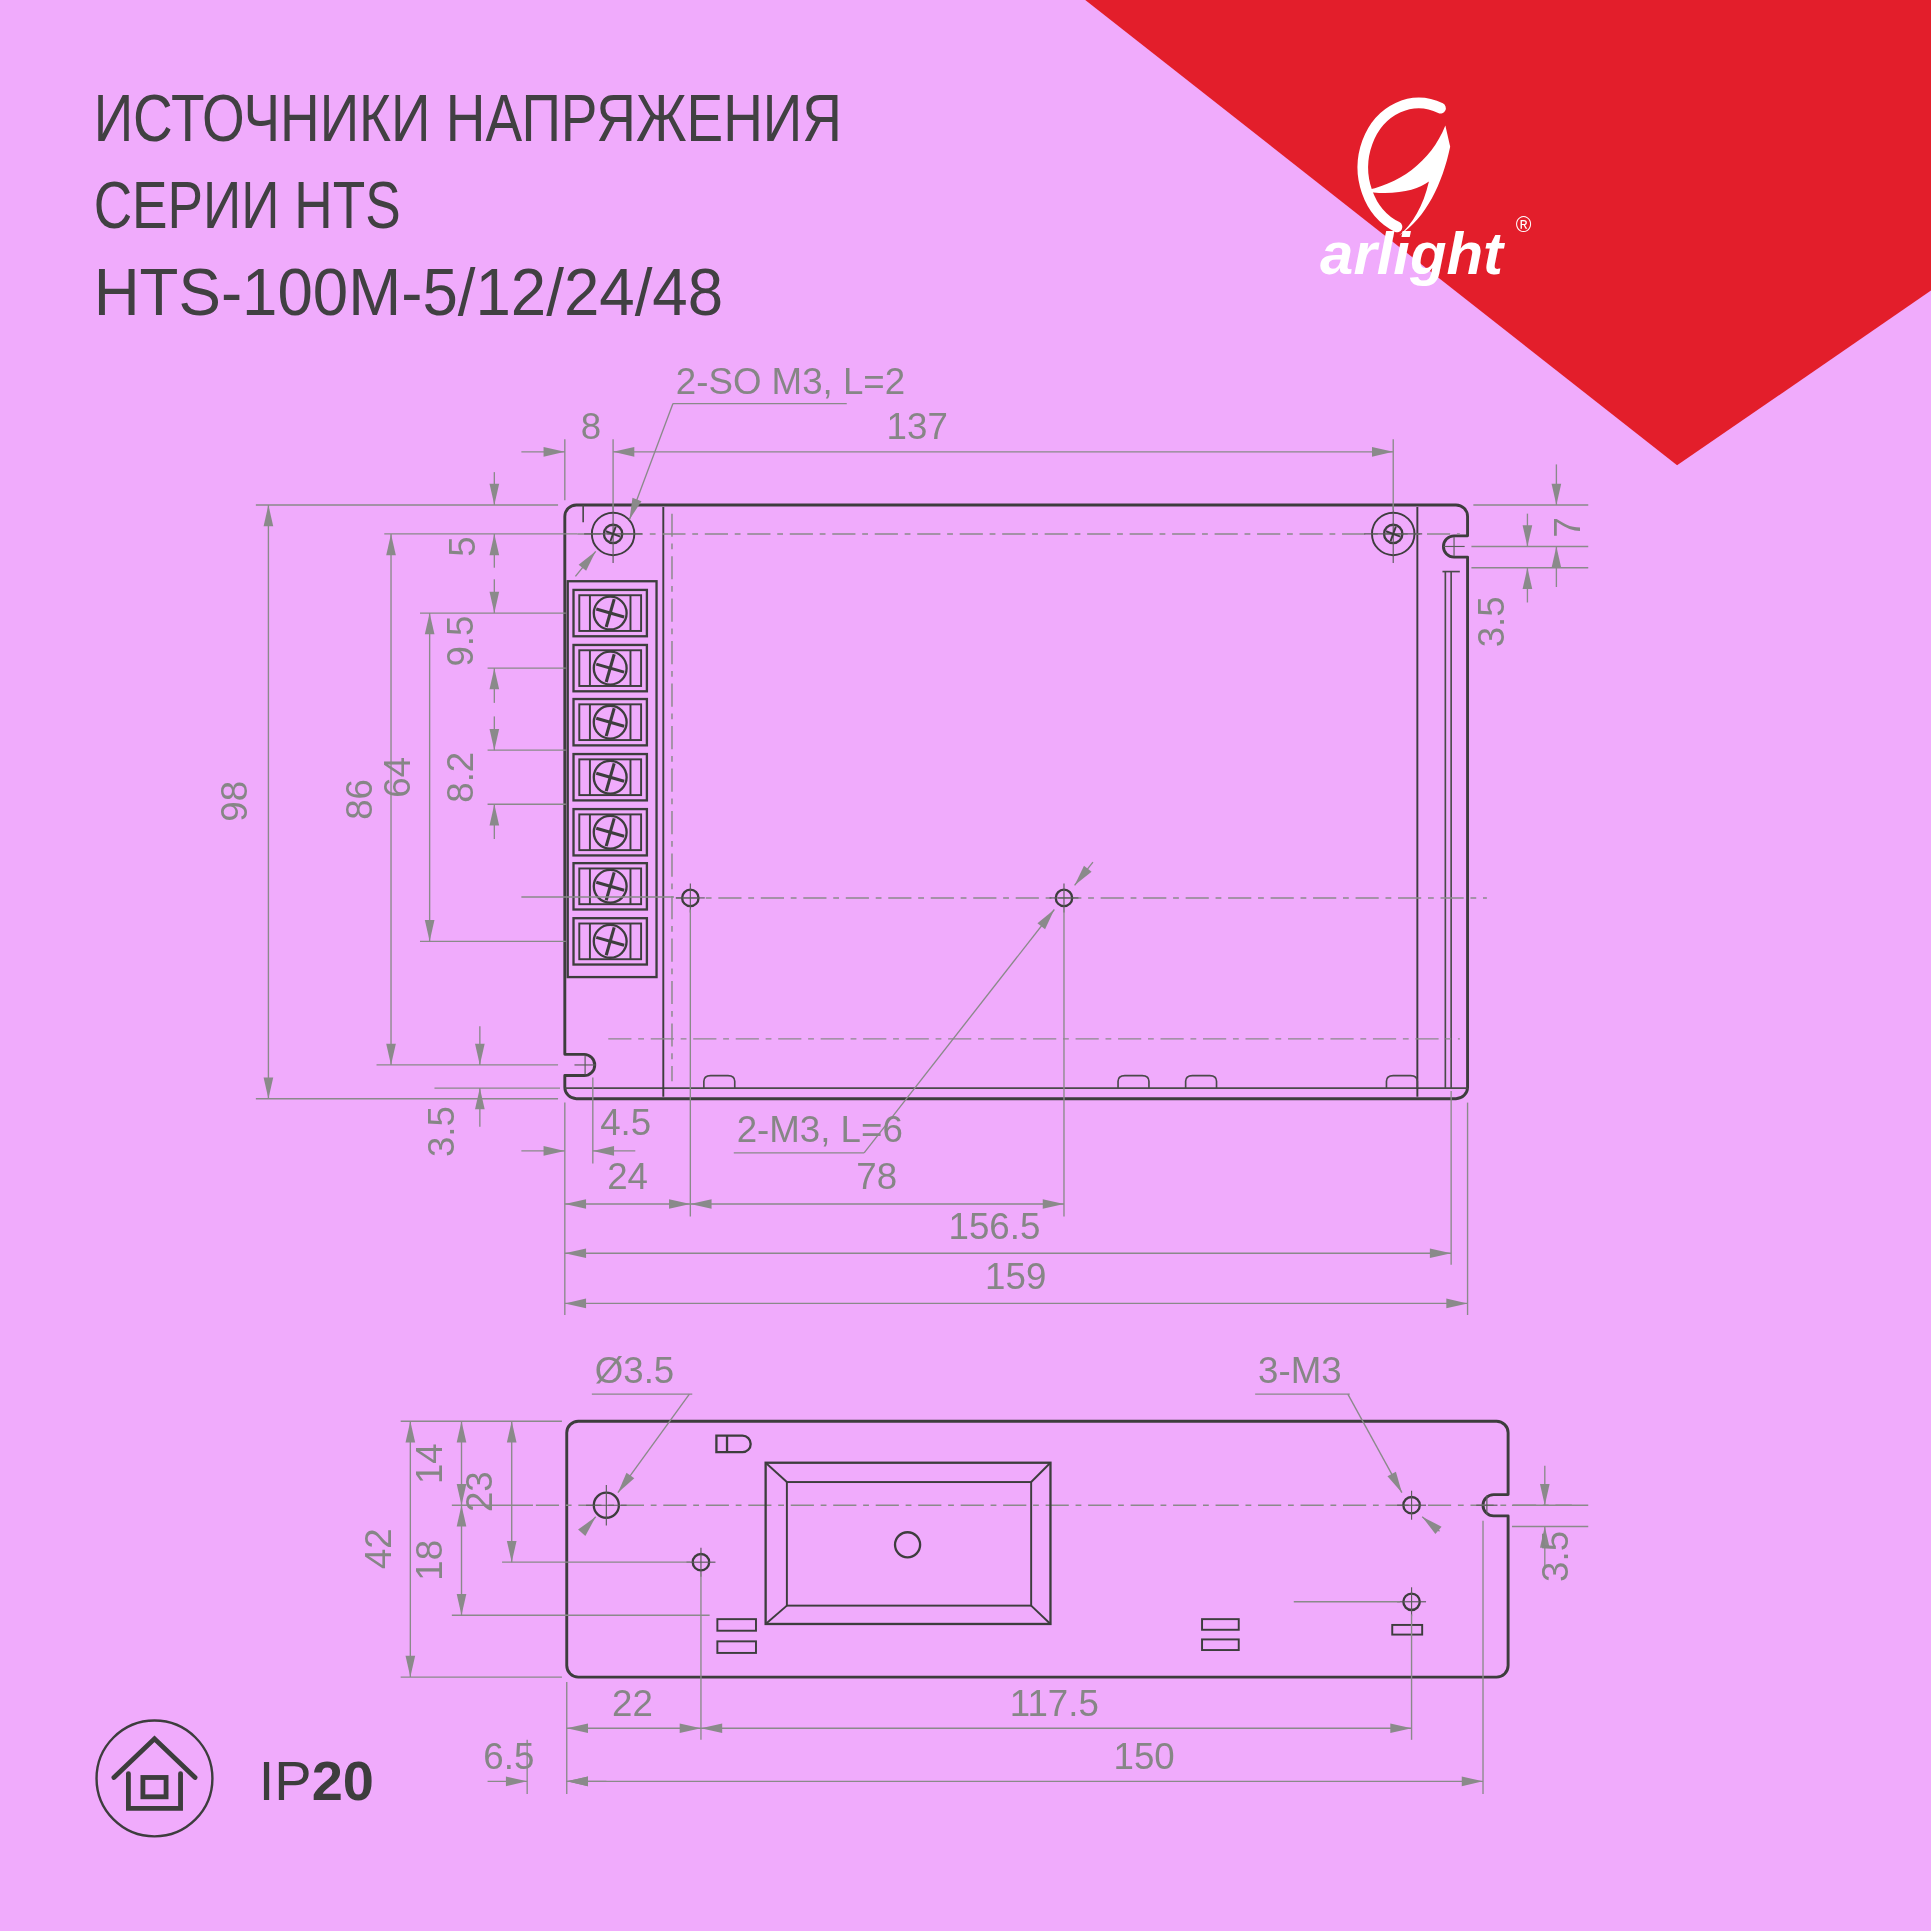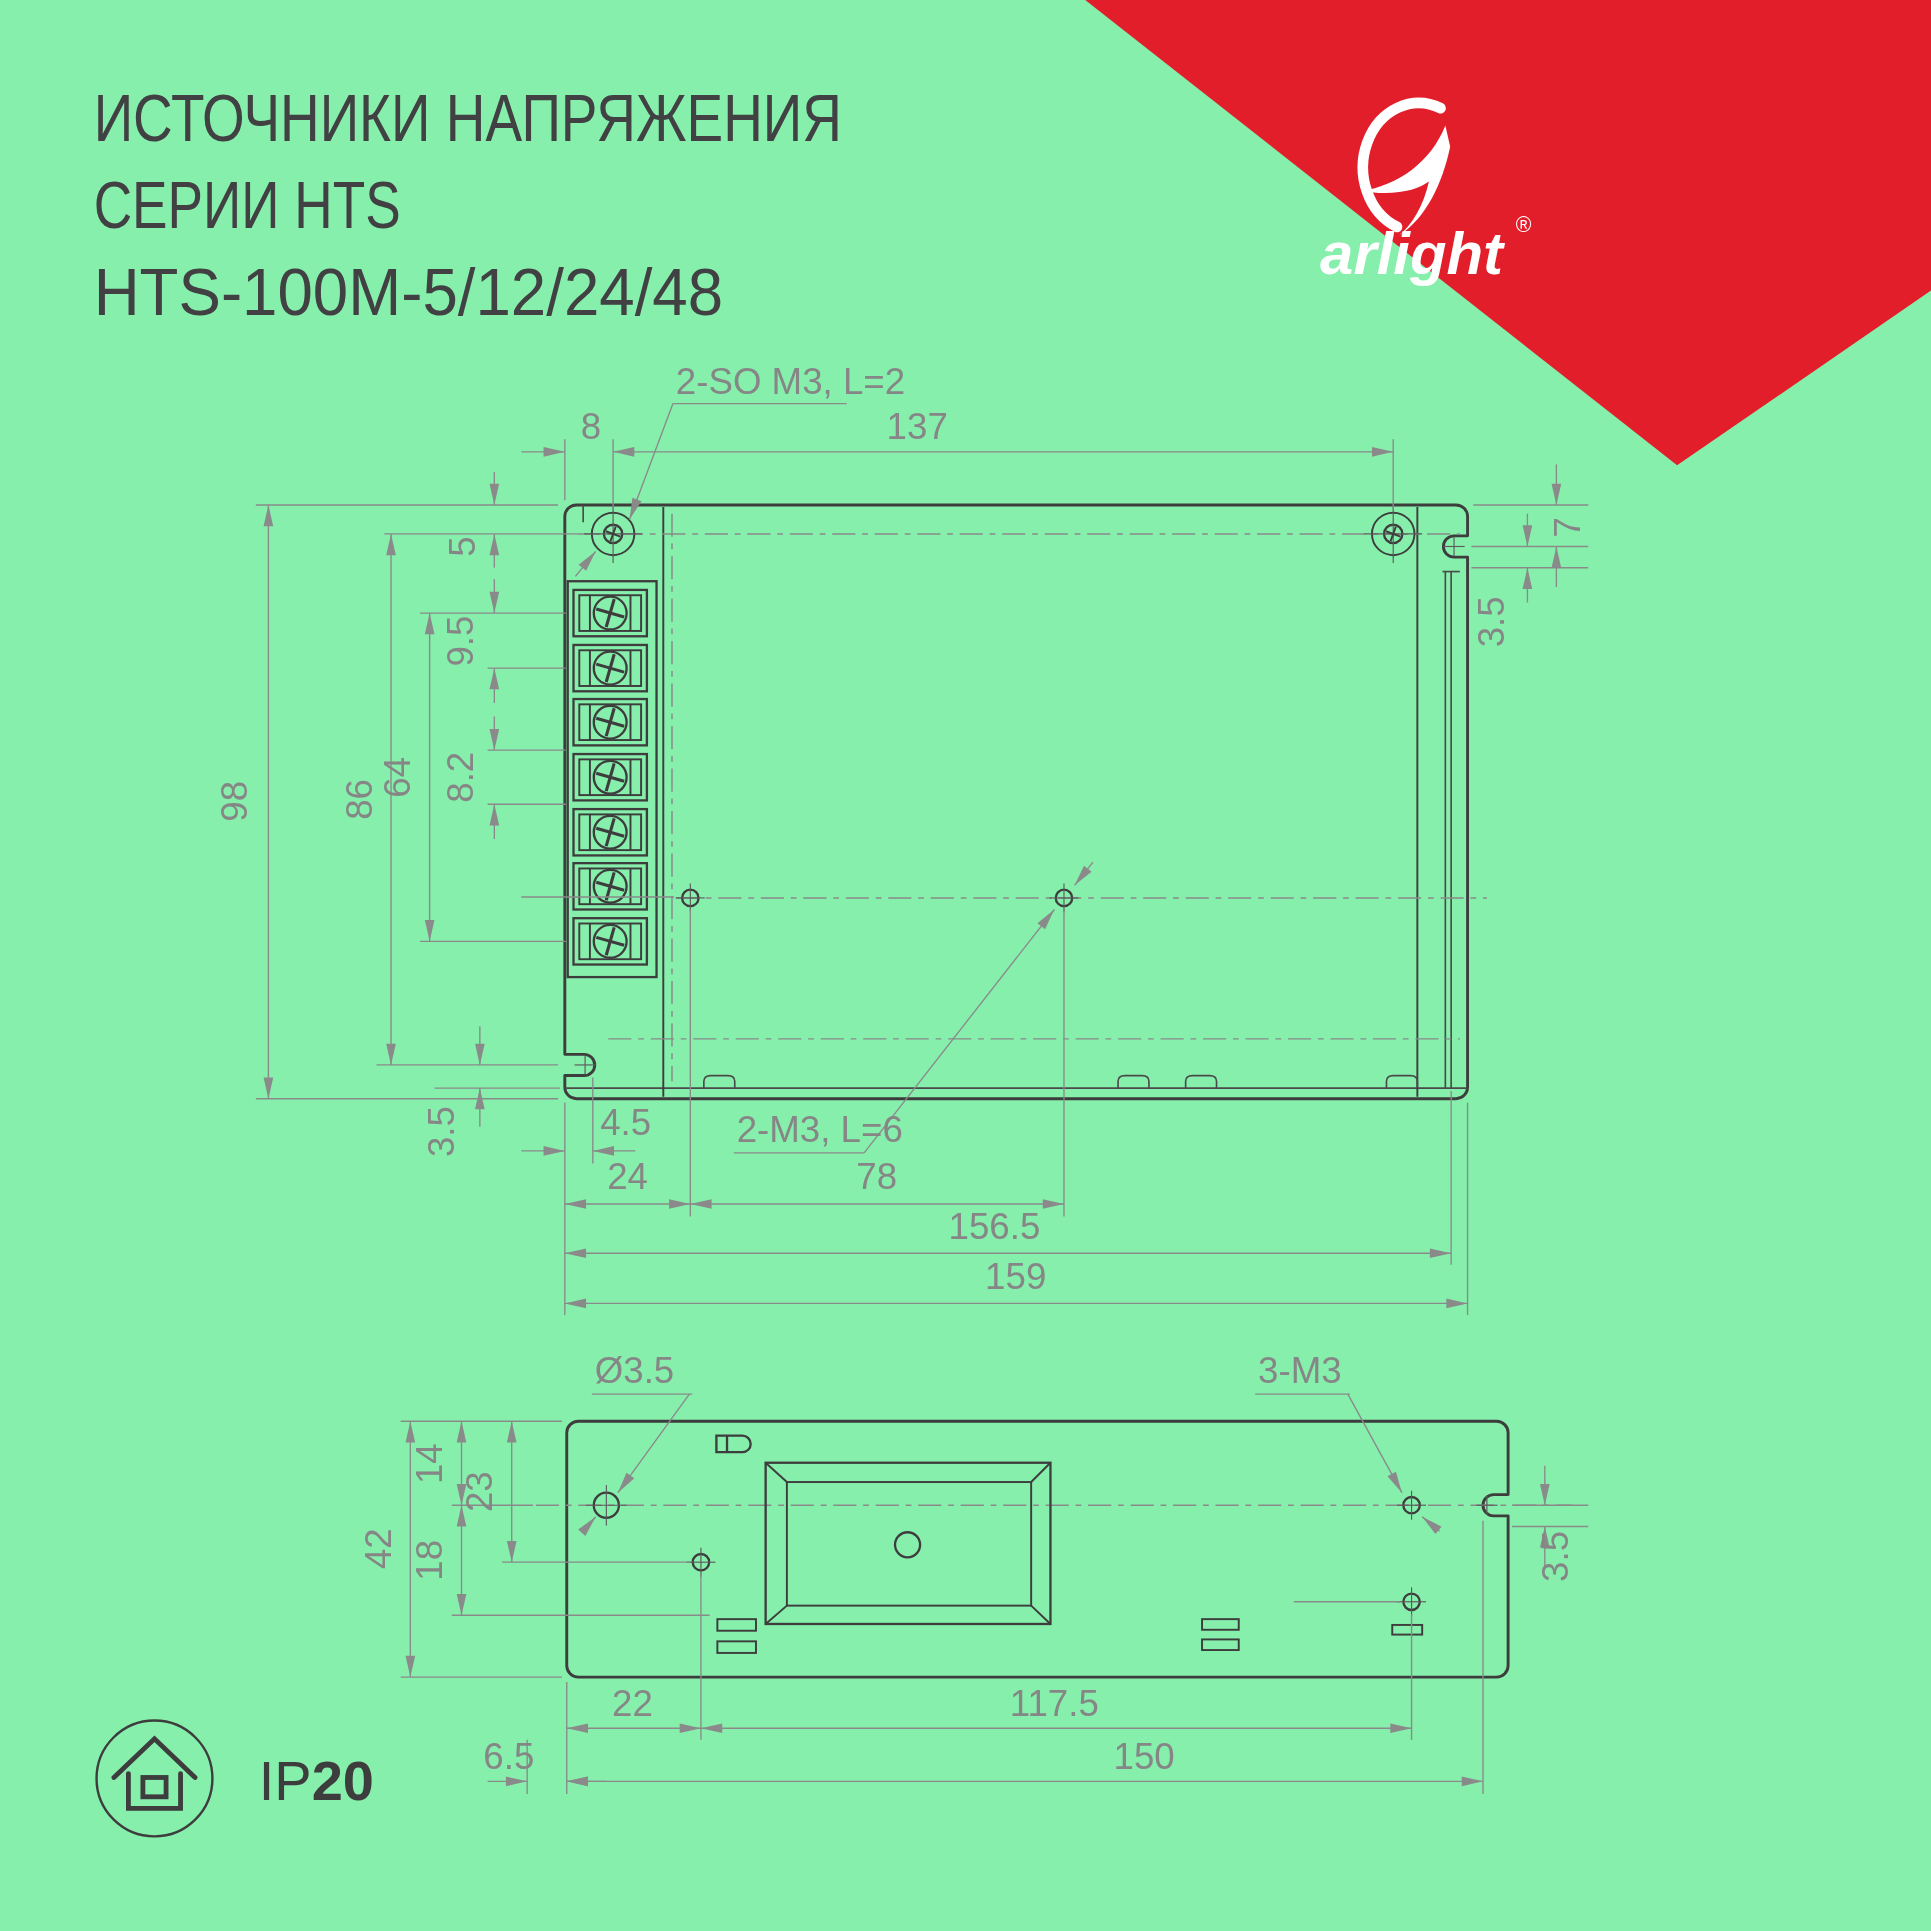--- a/index.html
+++ b/index.html
@@ -1,16 +1,16 @@
 <!DOCTYPE html>
 <html><head>
 <meta charset="utf-8">
 <style>
   html,body{margin:0;padding:0;background:#fff;}
-  #stage{position:relative;width:1931px;height:1931px;background:#86efac;overflow:hidden;}
+  #stage{position:relative;width:1931px;height:1931px;background:#f0abfc;overflow:hidden;}
   svg{position:absolute;left:0;top:0;}
   text{font-family:"Liberation Sans", sans-serif;}
   .dt{fill:#868686;font-size:38px;}
   .ct{fill:#868686;font-size:38px;}
   .tt{fill:#414042;font-size:70px;}
   .o3{stroke:#3d3d3d;stroke-width:3;fill:none;stroke-linejoin:round;}
   .o24{stroke:#3d3d3d;stroke-width:2.4;fill:none;}
   .o2{stroke:#3d3d3d;stroke-width:2;fill:none;}
   .o16{stroke:#4a4a4a;stroke-width:1.7;fill:none;}
   .dl{stroke:#8a8a8a;stroke-width:1.4;fill:none;}

